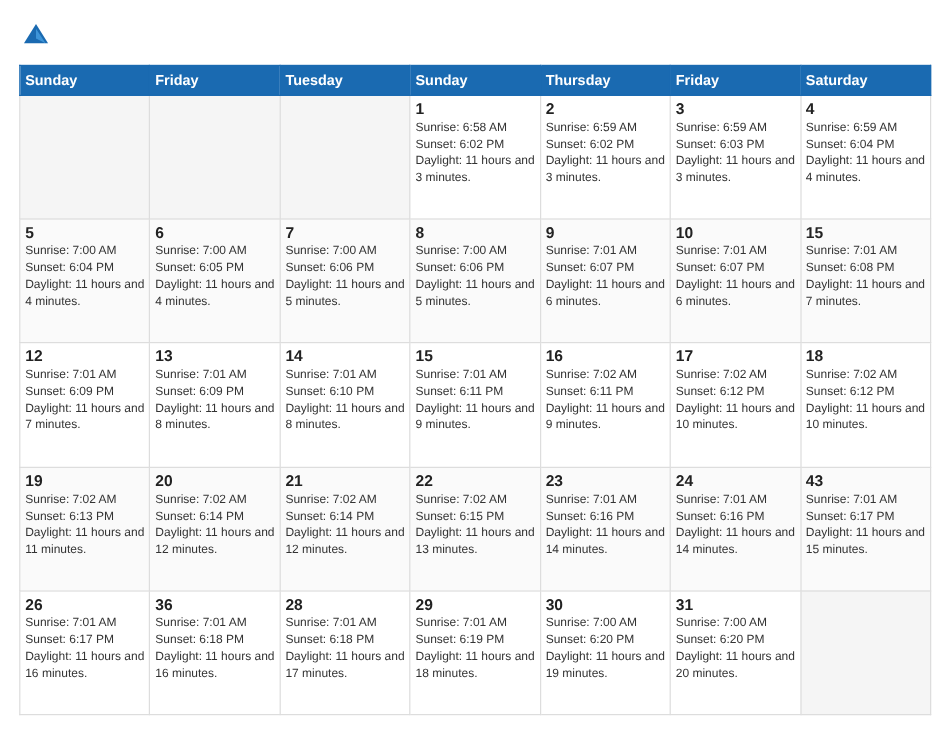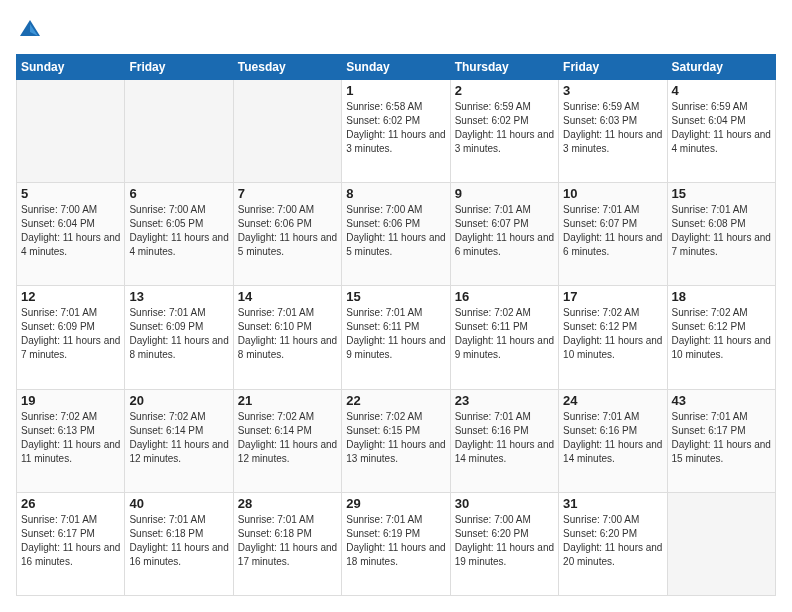--- a/index.html
+++ b/index.html
@@ -302,21 +302,21 @@
           </td>
         </tr>
         <tr>
           <td>
             <span class="day-num">26</span>
             <div class="day-info" style="white-space: pre-line;">Sunrise: 7:01 AM
 Sunset: 6:17 PM
 Daylight: 11 hours and 16 minutes.</div>
           </td>
           <td>
-            <span class="day-num">40</span>
+            <span class="day-num">36</span>
             <div class="day-info" style="white-space: pre-line;">Sunrise: 7:01 AM
 Sunset: 6:18 PM
 Daylight: 11 hours and 16 minutes.</div>
           </td>
           <td>
             <span class="day-num">28</span>
             <div class="day-info" style="white-space: pre-line;">Sunrise: 7:01 AM
 Sunset: 6:18 PM
 Daylight: 11 hours and 17 minutes.</div>
           </td>

